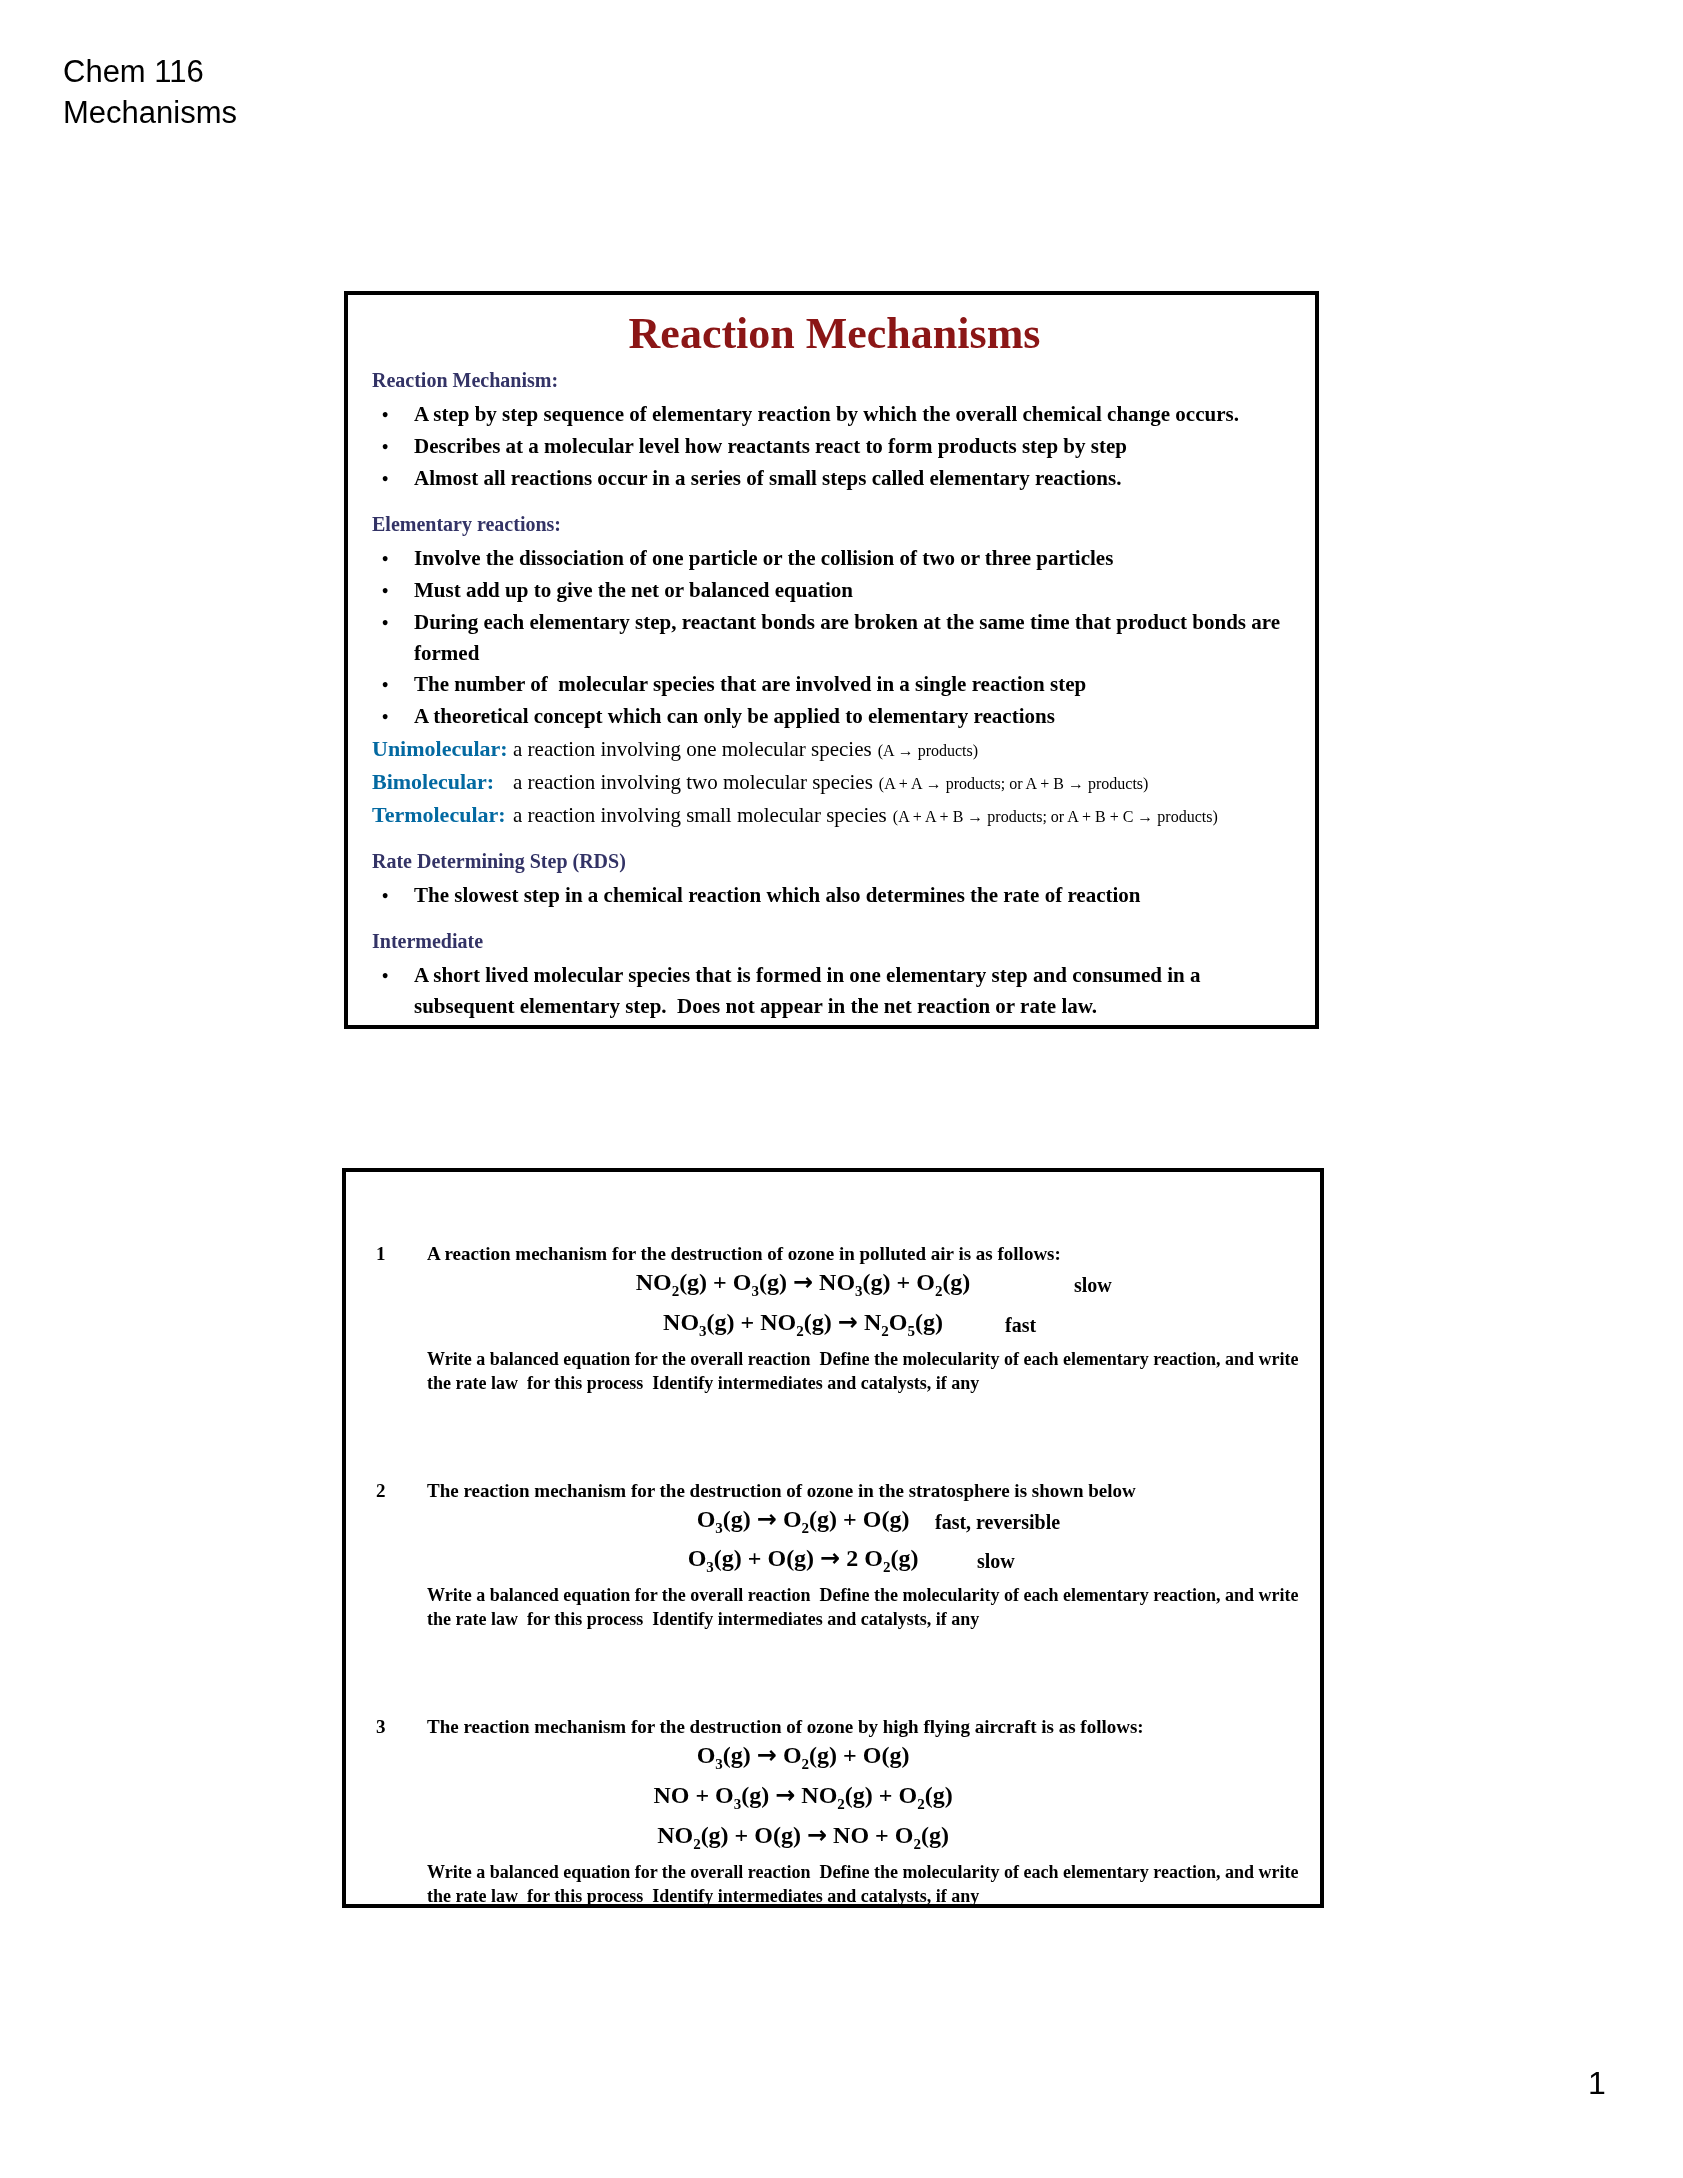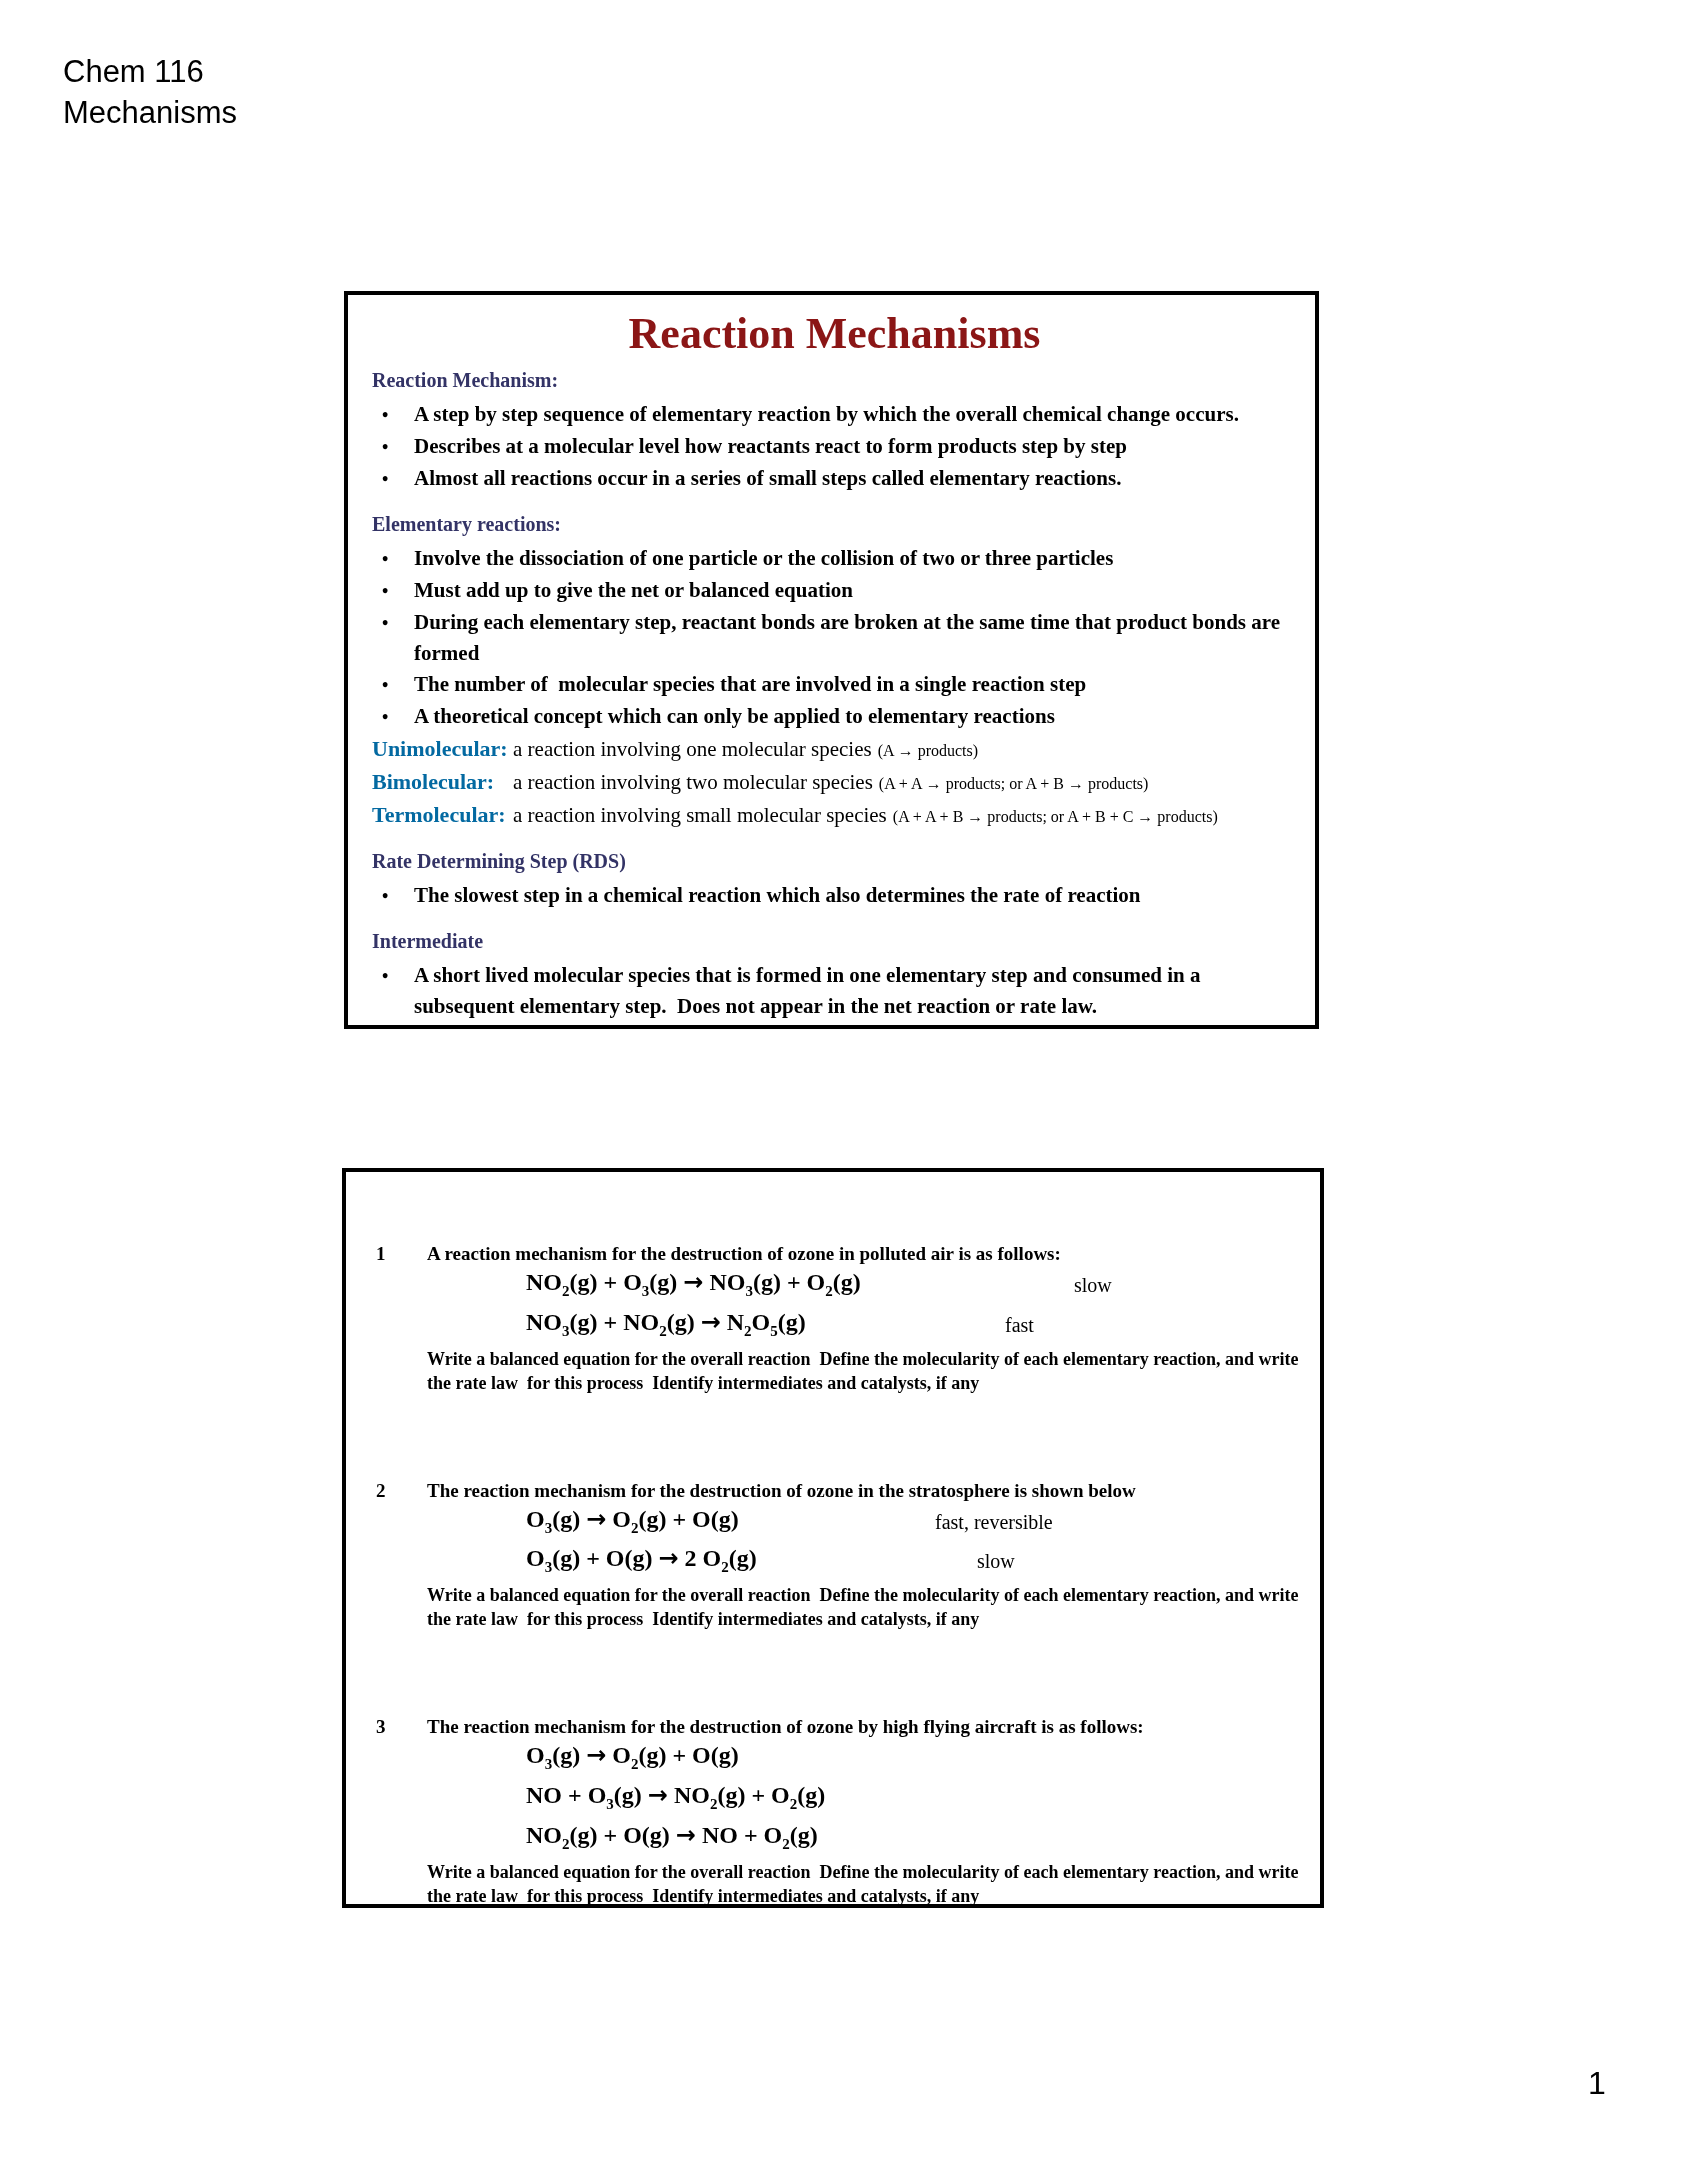--- a/index.html
+++ b/index.html
@@ -61,26 +61,26 @@
   }
   .note { font-size:16px; padding-left:6px; }
 
   
   .problem { margin-bottom:83px; font-weight:bold; }
   .prob-head { display:flex; font-size:19px; line-height:26px; }
   .prob-num { width:51px; flex:none; }
   .prob-statement { flex:1; }
 
   .eq-row { position:relative; font-size:24px; line-height:31px; font-weight:bold; }
-  .eq { display:block; width:554px; margin-left:150px; text-align:left; }
+  .eq { display:block; width:554px; margin-left:150px; text-align:center; }
   .eq sub { font-size:15px; }
   .arw { font-family:"DejaVu Sans", sans-serif; font-weight:bold; }
   .eq-label {
     position:absolute; top:3px;
-    font-size:20px; font-weight:normal;
+    font-size:20px; font-weight:bold;
   }
   .lab-a { left:698px; }
   .lab-b { left:629px; }
   .lab-c { left:559px; }
   .lab-d { left:601px; }
 
   .prob-instructions {
     margin-left:51px; width:899px;
     font-size:18px; line-height:24px; font-weight:bold;
     white-space:pre-wrap;

